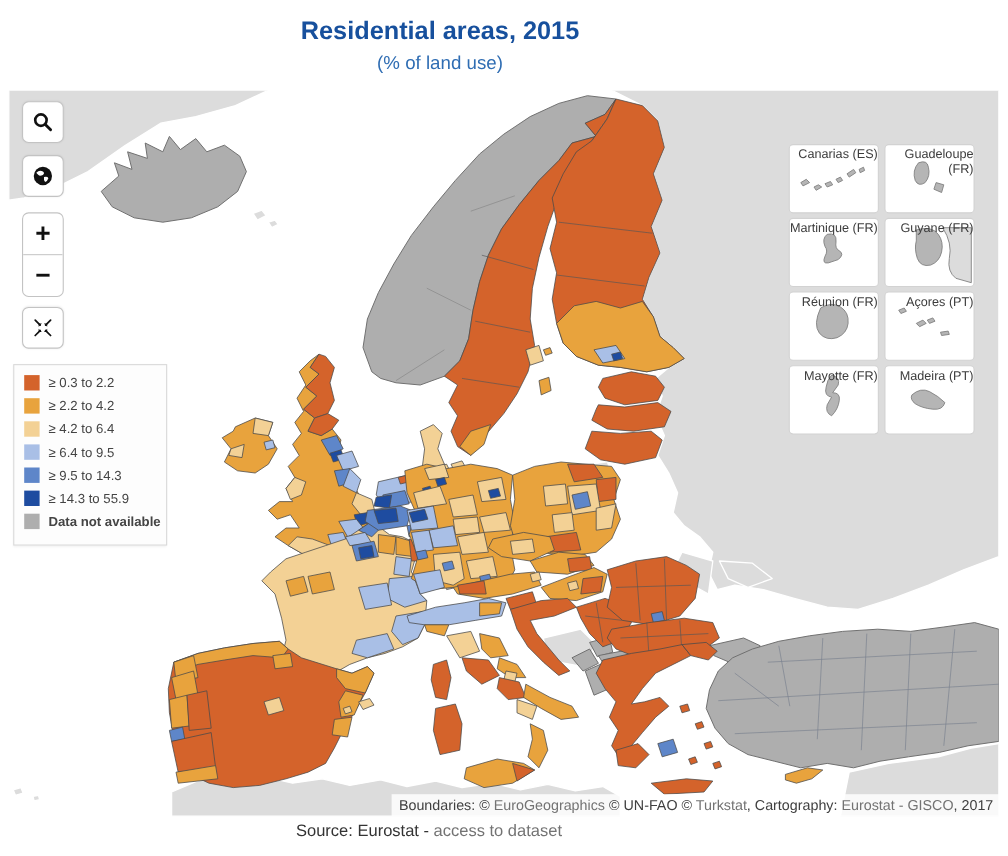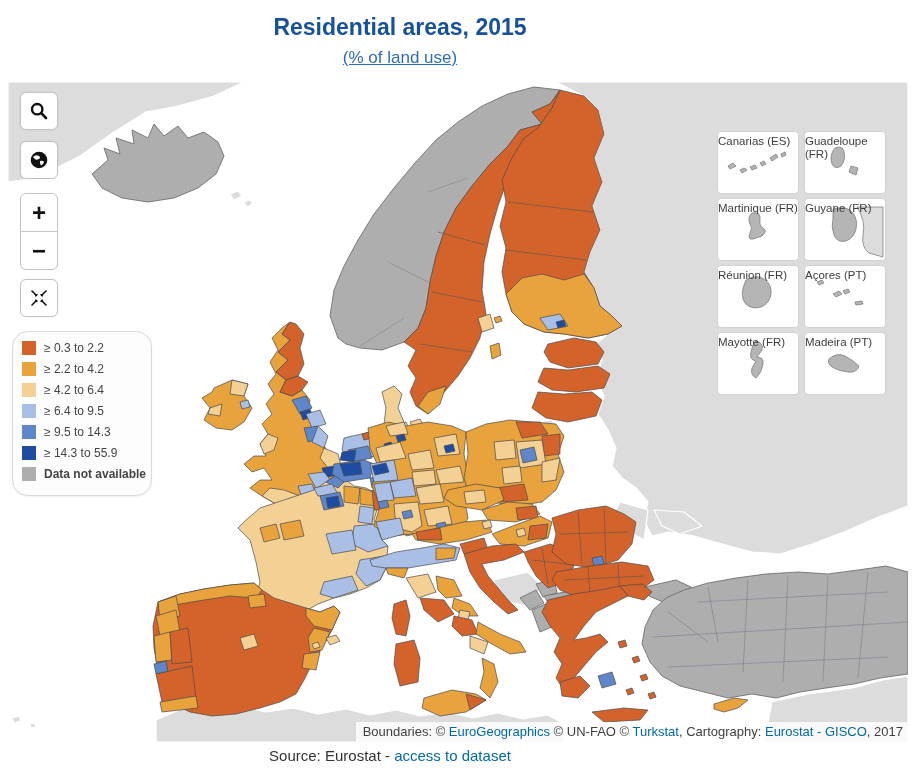--- a/index.html
+++ b/index.html
@@ -1,41 +1,41 @@
 <!DOCTYPE html>
 <html><head>
 <meta charset="utf-8">
 <style>
   html,body{margin:0;padding:0;background:#ffffff;font-family:"Liberation Sans",sans-serif;}
   #page{position:relative;width:916px;height:778px;overflow:hidden;background:#fff;}
   #hdr{position:absolute;top:0;left:0;width:800px;text-align:center;}
   #title{margin-top:14px;font-size:23px;font-weight:bold;color:#17509d;}
-  #subtitle{margin-top:7px;font-size:17px;color:#2f6db3;text-decoration:underline;}
+  #subtitle{margin-top:7px;font-size:17px;color:#2f6db3;}
   #map-wrap{position:absolute;top:82px;left:8px;width:900px;height:660px;background:#fff;}
   #map-svg{position:absolute;top:0;left:0;}
   
   .ctl{position:absolute;left:12px;width:38px;height:38px;background:#fff;border:1px solid #c3c3c3;border-radius:6px;box-sizing:border-box;display:flex;align-items:center;justify-content:center;cursor:pointer;box-shadow:0 0 2px rgba(0,0,0,.08);}
   .ctl svg{display:block;}
   #ctl-zoom{position:absolute;left:12px;top:111px;width:38px;background:#fff;border:1px solid #c3c3c3;border-radius:6px;box-sizing:border-box;overflow:hidden;}
   #ctl-zoom .zbtn{height:37px;display:flex;align-items:center;justify-content:center;font-size:24px;font-weight:bold;color:#111;cursor:pointer;}
   #ctl-zoom .zsep{height:1px;background:#c9c9c9;}
   
-  #legend{position:absolute;left:4px;top:249px;width:140px;background:#fdfdfd;border:1px solid #d9d9d9;border-radius:16px;padding:9px 8px 8px 9px;box-sizing:border-box;box-shadow:0 1px 2px rgba(0,0,0,.06);}
+  #legend{position:absolute;left:4px;top:249px;width:140px;background:#fdfdfd;border:1px solid #d9d9d9;border-radius:0;padding:9px 8px 8px 9px;box-sizing:border-box;box-shadow:0 1px 2px rgba(0,0,0,.06);}
   .lg-row{display:flex;align-items:center;margin-bottom:7px;}
   .lg-row:last-child{margin-bottom:6px;font-weight:bold;}
   .lg-sw{width:14px;height:14px;margin-right:8px;flex:0 0 auto;}
   .lg-tx{font-size:12px;color:#444;white-space:nowrap;}
   
   #insets{position:absolute;right:22px;top:49px;display:grid;grid-template-columns:82px 82px;grid-auto-rows:63px;gap:4px 5px;}
   .inset{background:#fff;border:1px solid #d2d2d2;border-radius:4px;position:relative;box-sizing:border-box;overflow:hidden;}
-  .inset .ilab{position:absolute;top:3px;left:0;width:100%;text-align:left;font-size:11.5px;color:#3c3c3c;line-height:1.15;}
+  .inset .ilab{position:absolute;top:3px;left:0;width:100%;text-align:right;font-size:11.5px;color:#3c3c3c;line-height:1.15;}
   .inset svg{position:absolute;left:0;top:0;}
   
   #attr{position:absolute;right:0;bottom:0;background:rgba(255,255,255,.82);font-size:13px;color:#404040;padding:2px 5px 3px 7px;white-space:nowrap;}
-  #attr a, #src a{color:#0369a1;text-decoration:none;cursor:pointer;}
+  #attr a, #src a{color:#737373;text-decoration:none;cursor:pointer;}
   #src{position:absolute;top:747px;left:0;width:780px;text-align:center;font-size:15px;color:#333;}
 </style>
 </head>
 <body>
 <div id="page">
 
 <div id="hdr">
   <div id="title">Residential areas, 2015</div>
   <div id="subtitle">(% of land use)</div>
 </div>

